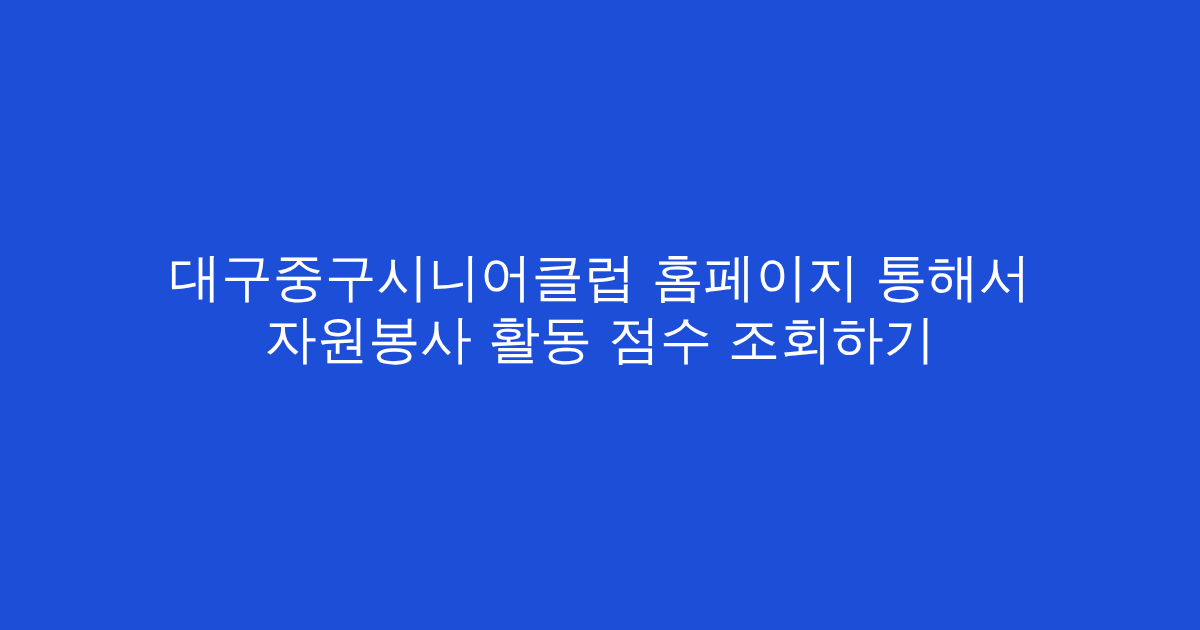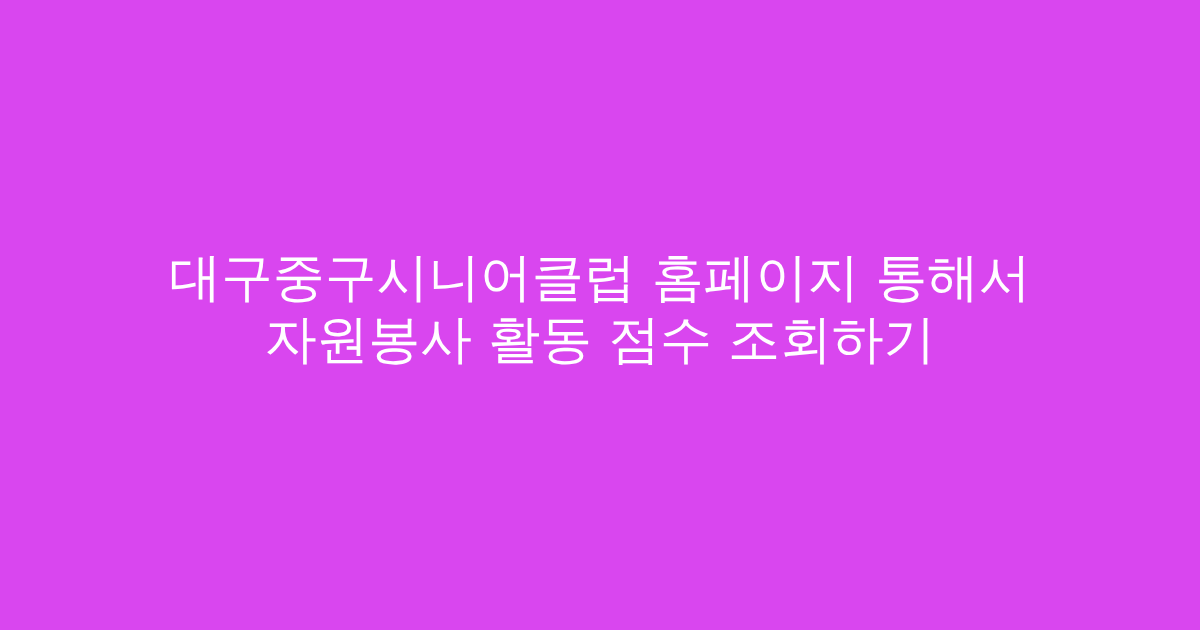--- a/index.html
+++ b/index.html
@@ -42,19 +42,19 @@
     line-height: 62px;
     letter-spacing: -0.2px;
     text-align: center;
     word-break: keep-all;
     white-space: pre-wrap;
   }
 </style>
 </head>
 <body>
 
-<div class="og-card" style="background: #d946ef; width: 1200px; height: 630px;">
+<div class="og-card" style="background: #1d4ed8; width: 1200px; height: 630px;">
 
   <div class="headline-wrap">
     <h1 class="headline" style="color: rgb(255, 255, 255); font-size: 52px; line-height: 62px; text-align: center;">대구중구시니어클럽 홈페이지 통해서 자원봉사 활동 점수 조회하기</h1>
   </div>
 
 </div>
 
 </body></html>

